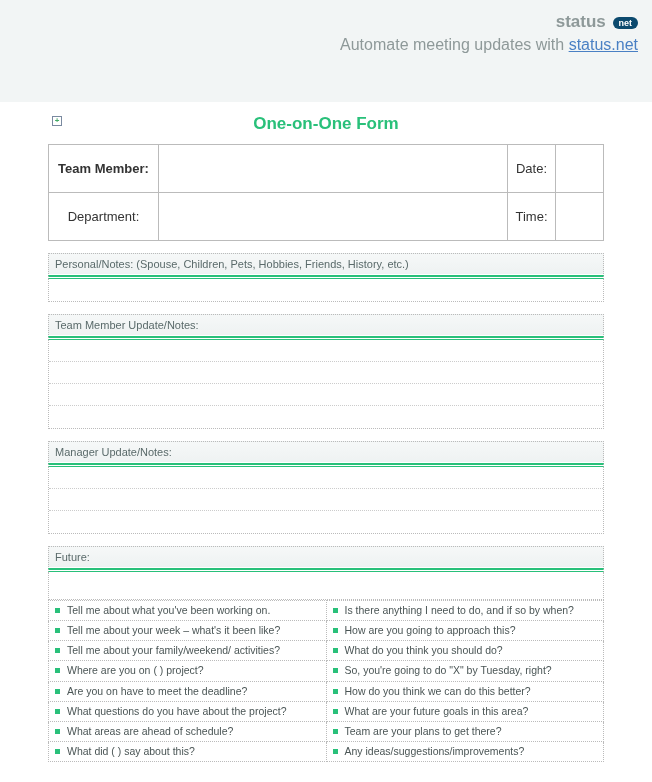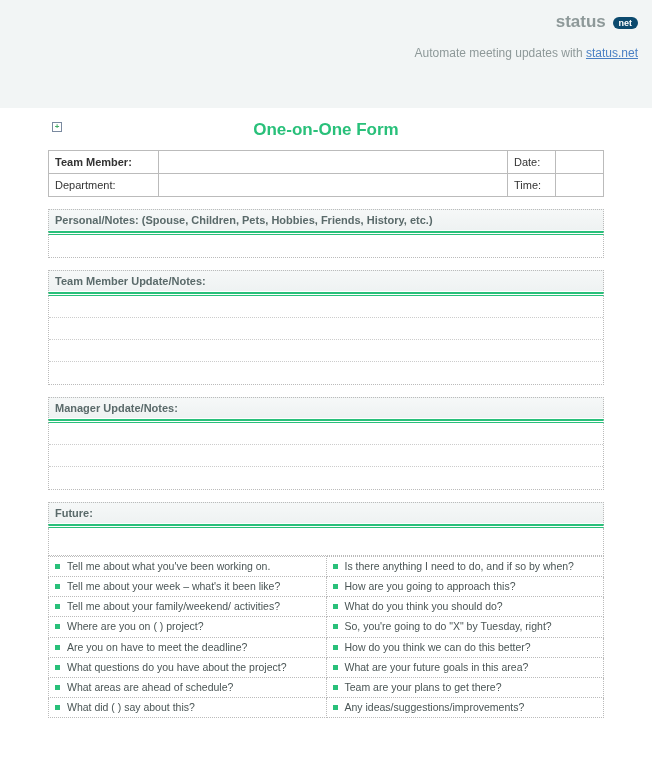--- a/index.html
+++ b/index.html
@@ -26,23 +26,23 @@
     background: #0c4a6e;
     color: #fff;
     font-size: 9px;
     font-weight: bold;
     padding: 1px 6px;
     border-radius: 7px;
     vertical-align: middle;
     margin-left: 2px;
   }
   .tagline {
-    font-size: 12px;
+    font-size: 16px;
     color: #8e9999;
-    margin-top: 14px;
+    margin-top: 4px;
   }
   .tagline a {
     color: #4a80c4;
     text-decoration: underline;
   }
   .page {
     padding: 0 48px 20px 48px;
     position: relative;
   }
   .anchor-icon {
@@ -66,31 +66,32 @@
     font-size: 17px;
     font-weight: bold;
     margin: 12px 0 10px 0;
   }
   table.meta {
     width: 100%;
     border-collapse: collapse;
   }
   table.meta td {
     border: 1px solid #bbb;
-    padding: 5px 6px;
-    font-size: 11px;
+    padding: 16px 6px;
+    font-size: 13px;
     vertical-align: middle;
     height: 18px;
+    text-align: center;
   }
   table.meta td.lbl { width: 110px; }
   table.meta td.lbl.bold { font-weight: bold; }
   table.meta td.lbl2 { width: 48px; }
   .section-hdr {
     margin-top: 12px;
-    font-weight: bold;
+    font-weight: normal;
     color: #5a6a6a;
     font-size: 11px;
     padding: 4px 6px;
     background: linear-gradient(to bottom, #f6f8f8, #eef2f2);
     border-top: 1px dotted #bbb;
     border-left: 1px dotted #bbb;
     border-right: 1px dotted #bbb;
   }
   .tealbar {
     height: 4px;

